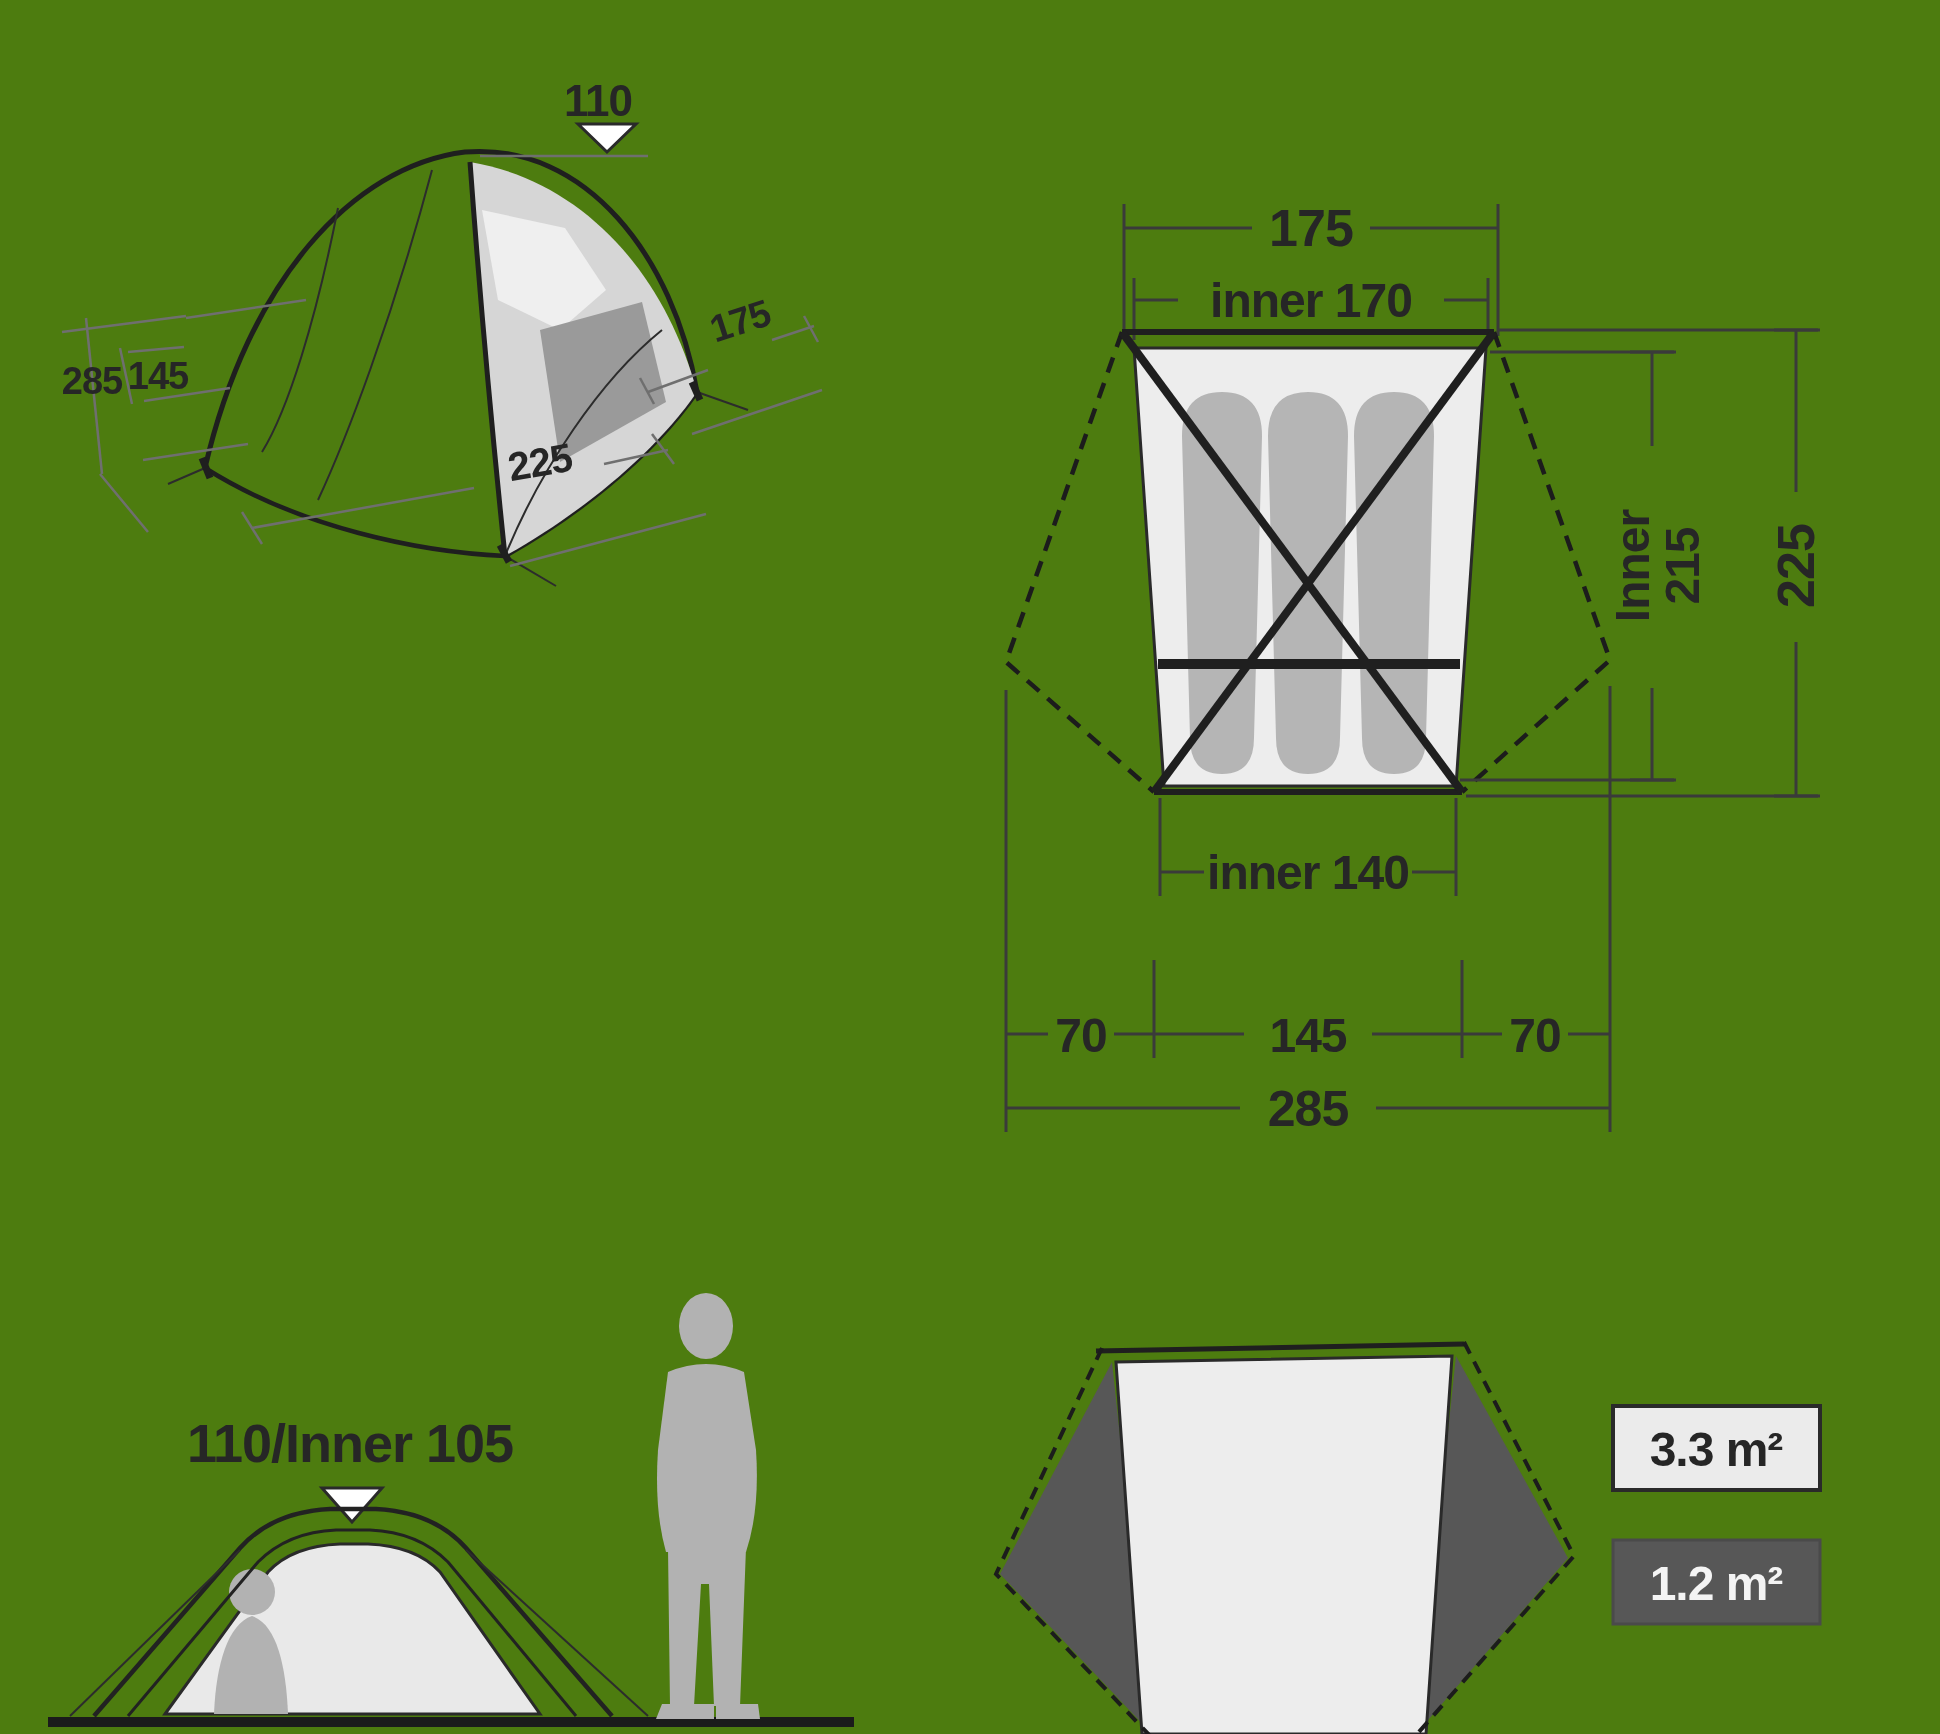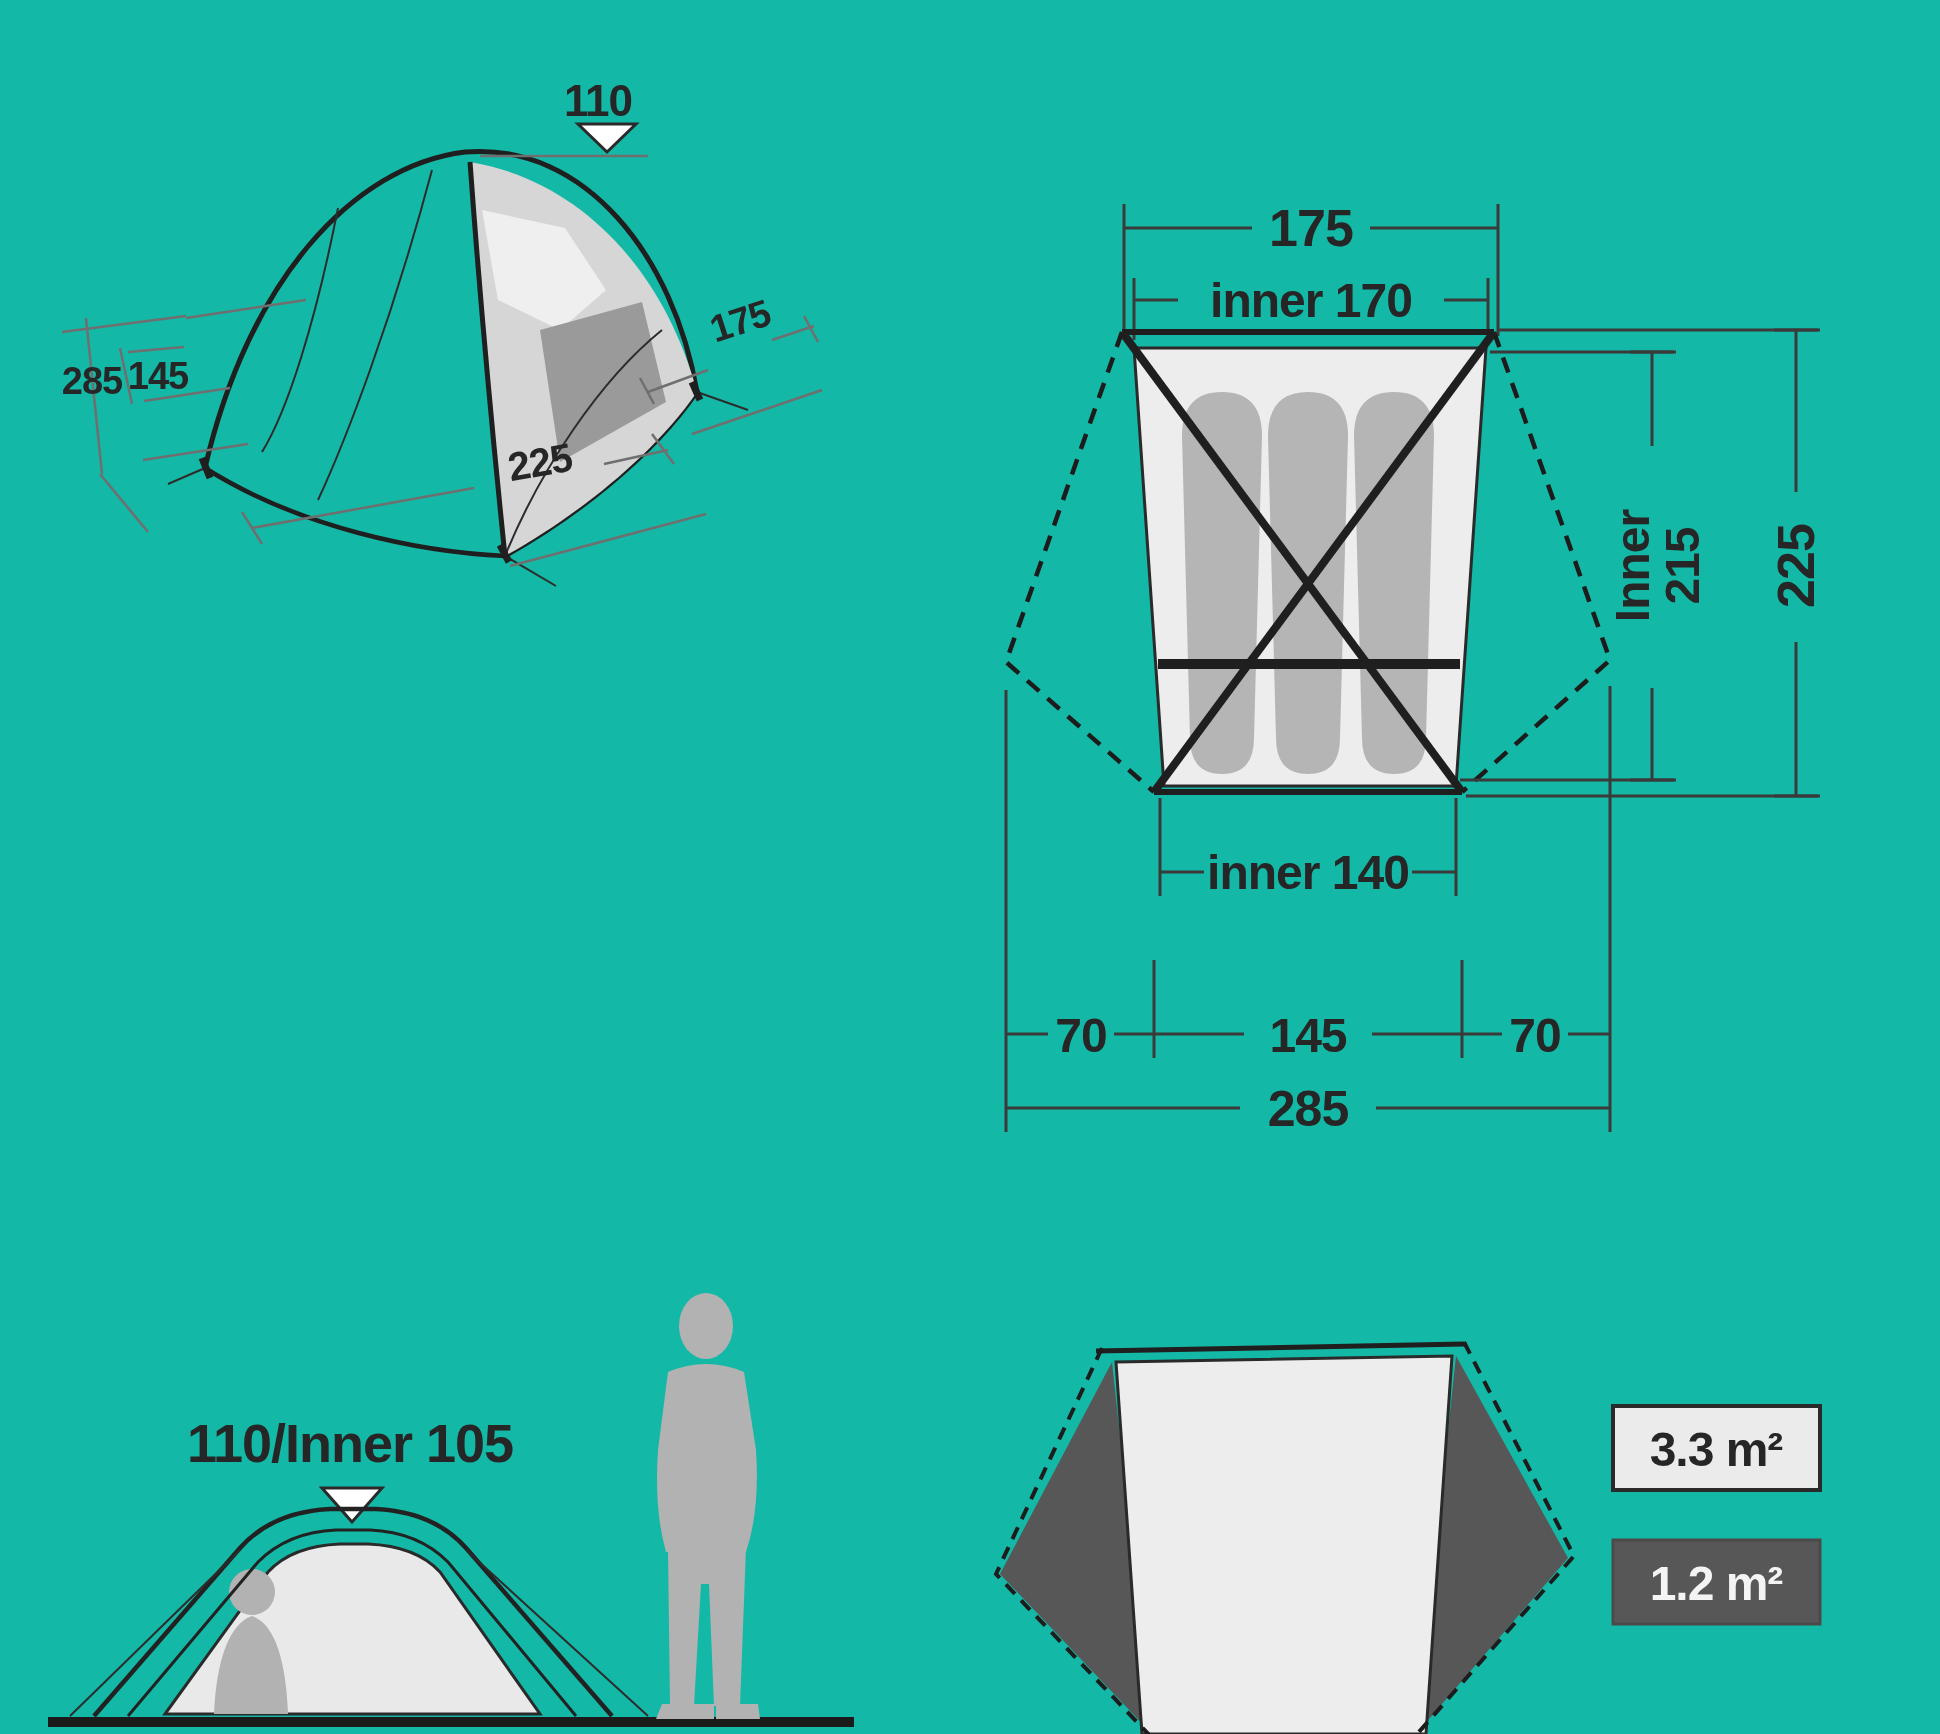--- a/index.html
+++ b/index.html
@@ -1,16 +1,16 @@
 <!DOCTYPE html>
 <html><head>
 <meta charset="utf-8">
 <style>
   html,body{margin:0;padding:0;background:#fff;}
-  .canvas{position:relative;width:1940px;height:1734px;background:#14b8a6;overflow:hidden;text-decoration:underline;}
+  .canvas{position:relative;width:1940px;height:1734px;background:#4d7c0f;overflow:hidden;text-decoration:underline;}
   svg{position:absolute;left:0;top:0;}
   text{font-family:"Liberation Sans",sans-serif;font-weight:700;fill:#262626;letter-spacing:-1px;}
   .t38{font-size:38px;} .t40{font-size:40px;} .t44{font-size:44px;}
   .t48{font-size:48px;} .t50{font-size:50px;} .t52{font-size:52px;} .t54{font-size:54px;}
   .mid{text-anchor:middle;}
   .cen{text-anchor:middle;dominant-baseline:central;}
   .wht{fill:#f4f4f4;}
   .dimline{stroke:#6f6f6f;stroke-width:2.5;fill:none;}
   .dimline-dk{stroke:#3a3a3a;stroke-width:3;fill:none;}
   .outline{stroke:#1f1f1f;fill:none;}

